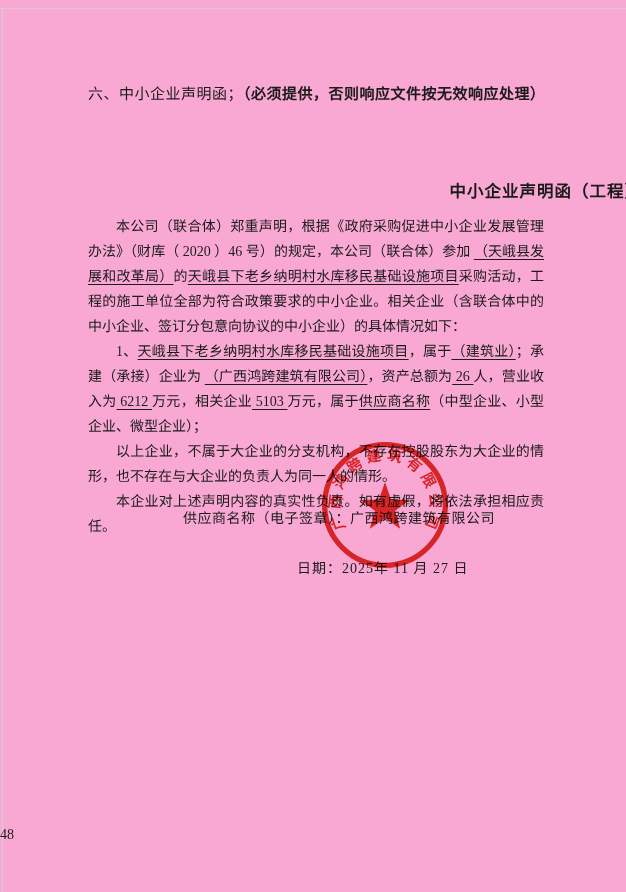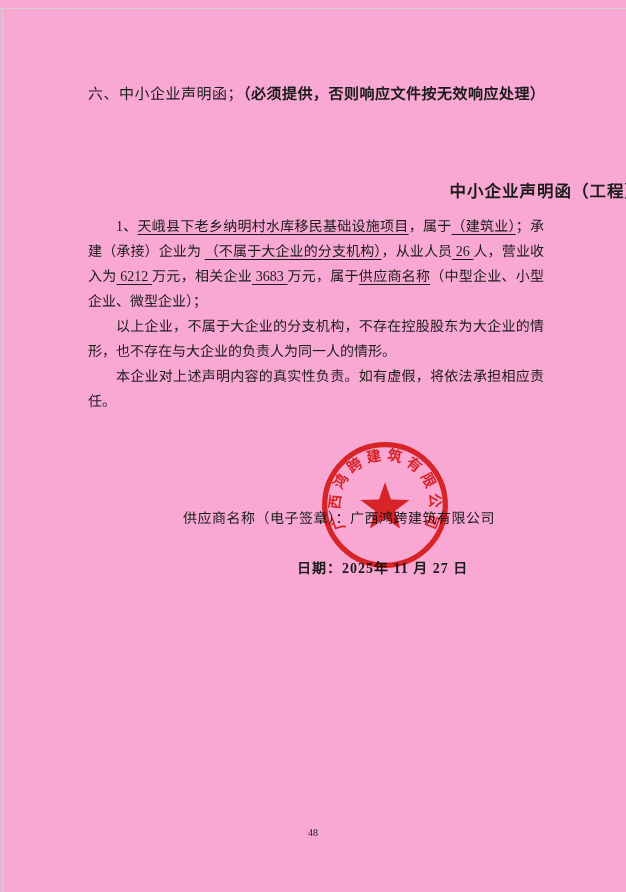--- a/index.html
+++ b/index.html
@@ -67,21 +67,20 @@
     position: absolute;
     left: 183px; top: 507px;
     font-size: 14px;
     letter-spacing: 0.5px;
   }
   .date-line {
     position: absolute;
     left: 297px; top: 557px;
     font-size: 14px;
     letter-spacing: 1px;
-    font-weight: bold;
   }
   .seal {
     position: absolute;
     left: 318px; top: 438px;
     width: 134px; height: 134px;
     mix-blend-mode: multiply;
     opacity: 0.93;
   }
   .seal-ring {
     fill: none;
@@ -93,38 +92,38 @@
     fill: var(--seal-red, #d9261f);
     font-family: "Liberation Serif", "DejaVu Serif", serif;
     font-size: 15px;
     font-weight: bold;
     letter-spacing: 5px;
   }
   .page-num {
     position: absolute;
     left: 0; top: 827px;
     width: 100%;
-    text-align: center;
-    font-size: 10px;
+    font-size: 14px;
   }
 </style>
 </head>
 <body>
 
 <div class="page">
 
   <div class="edge-top"></div>
   <div class="edge-left"></div>
 
   <div class="section-heading"><span>六、中小企业声明函；</span><span class="bold">（必须提供，否则响应文件按无效响应处理）</span></div>
 
   <h1 class="doc-title">中小企业声明函（工程）</h1>
 
   <div class="body-text">
-    <p><span>1、</span><span class="u">天峨县下老乡纳明村水库移民基础设施项目</span><span>，属于</span><span class="u">（建筑业）</span><span>；承建（承接）企业为 </span><span class="u">（不属于大企业的分支机构）</span><span>，从业人员</span><span class="u"> 26 </span><span>人，营业收入为</span><span class="u"> 6212 </span><span>万元，相关企业</span><span class="u"> 3683 </span><span>万元，属于</span><span class="u">供应商名称</span><span>（中型企业、小型企业、微型企业）；</span></p>
+    <p><span>本公司（联合体）郑重声明，根据《政府采购促进中小企业发展管理办法》（财库（ 2020 ）46 号）的规定，本公司（联合体）参加 </span><span class="u">（天峨县发展和改革局）</span><span>的</span><span class="u">天峨县下老乡纳明村水库移民基础设施项目</span><span>采购活动，工程的施工单位全部为符合政策要求的中小企业。相关企业（含联合体中的中小企业、签订分包意向协议的中小企业）的具体情况如下：</span></p>
+    <p><span>1、</span><span class="u">天峨县下老乡纳明村水库移民基础设施项目</span><span>，属于</span><span class="u">（建筑业）</span><span>；承建（承接）企业为 </span><span class="u">（广西鸿跨建筑有限公司）</span><span>，资产总额为</span><span class="u"> 26 </span><span>人，营业收入为</span><span class="u"> 6212 </span><span>万元，相关企业</span><span class="u"> 5103 </span><span>万元，属于</span><span class="u">供应商名称</span><span>（中型企业、小型企业、微型企业）；</span></p>
     <p><span>以上企业，不属于大企业的分支机构，不存在控股股东为大企业的情形，也不存在与大企业的负责人为同一人的情形。</span></p>
     <p><span>本企业对上述声明内容的真实性负责。如有虚假，将依法承担相应责任。</span></p>
   </div>
 
   <div class="sig-line"><span>供应商名称（电子签章）：</span><span>广西鸿跨建筑有限公司</span></div>
 
   <div class="date-line">日期：2025年 11 月 27 日</div>
 
   <svg class="seal" viewBox="0 0 140 140" aria-hidden="true">
     <circle class="seal-ring" cx="70" cy="70" r="63"></circle>

